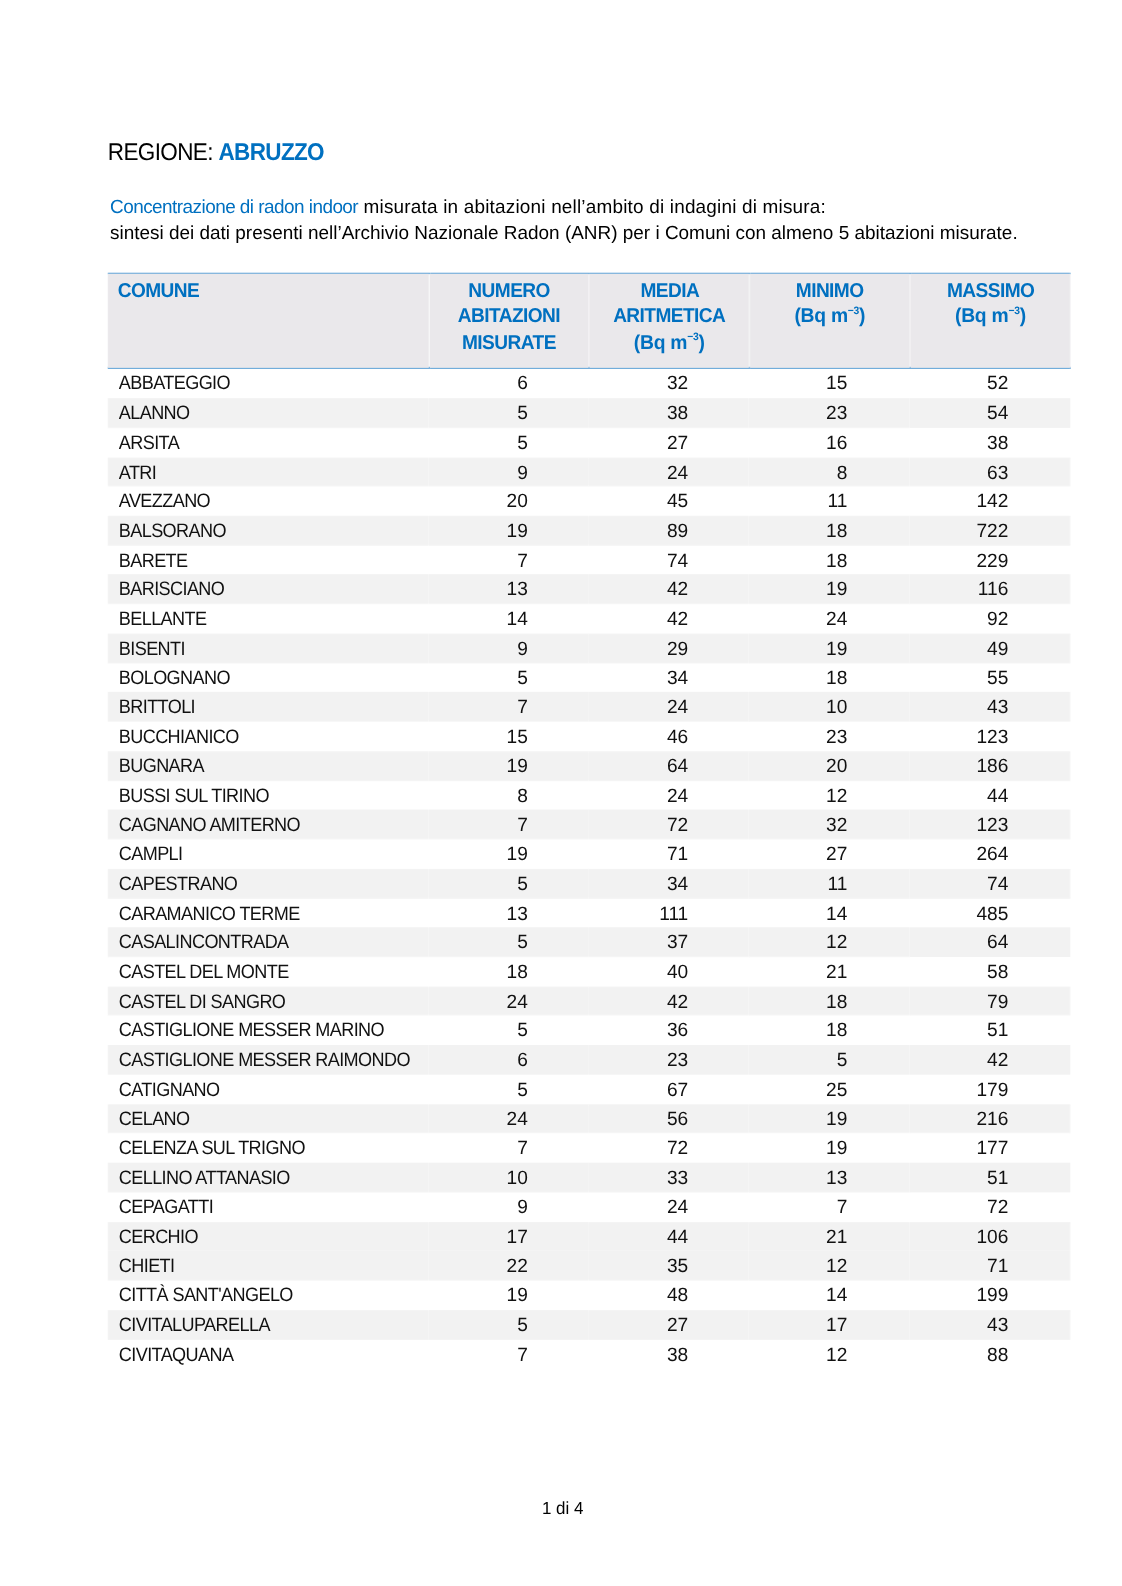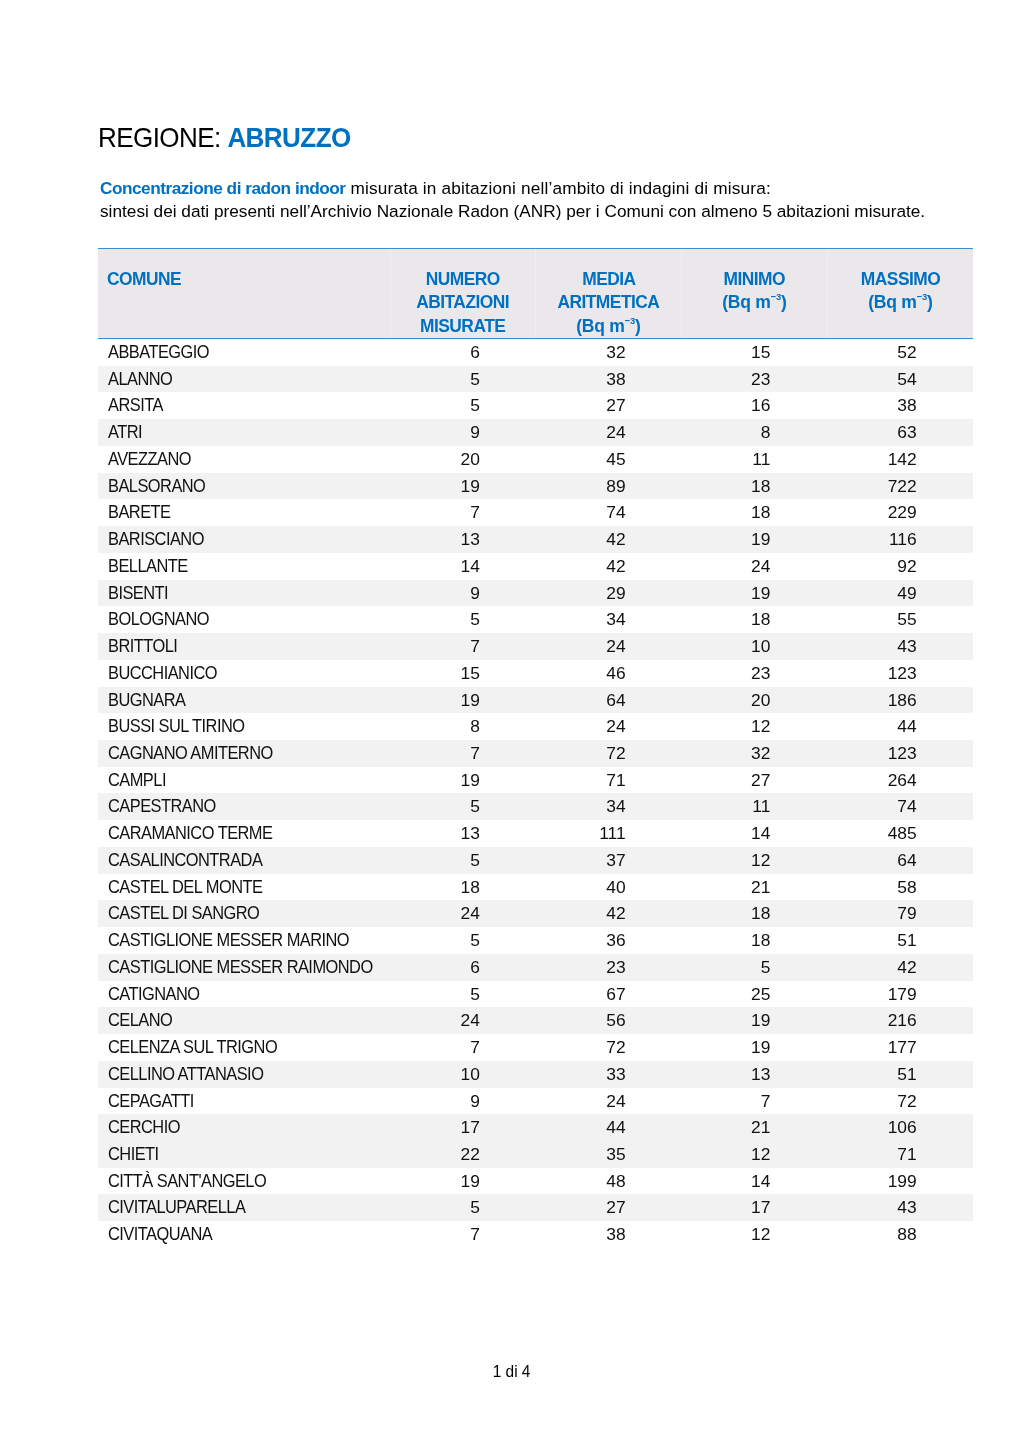--- a/index.html
+++ b/index.html
@@ -11,39 +11,39 @@
     color:#000000;
     overflow:hidden;
   }
   .page { position:relative; width:1020px; height:1442px; }
   * { -webkit-font-smoothing:antialiased; -moz-osx-font-smoothing:grayscale; will-change:opacity; }
 
   
   .doc-title {
     position:absolute; left:98.3px; top:128.8px;
     height:18px;
-    font-size:28px; line-height:18px;
+    font-size:22px; line-height:18px;
     white-space:nowrap;
   }
   .doc-title .scl {
     display:inline-block; transform-origin:left top;
     transform:scaleX(0.93); letter-spacing:-0.62px;
   }
   .doc-title .accent { color:#0070C0; font-weight:bold; }
 
   
   .intro {
     position:absolute; left:100px; top:177.2px;
     font-size:17.2px; line-height:22.6px;
     white-space:nowrap;
   }
   .intro .ln { display:block; height:22.6px; }
   .intro .scl { display:inline-block; transform-origin:left top;
                 transform:scaleX(1.002); letter-spacing:0px; }
-  .intro .accent { color:#0070C0; font-weight:bold; letter-spacing:-0.49px;margin-top:36px; }
+  .intro .accent { color:#0070C0; font-weight:normal; letter-spacing:-0.49px;margin-top:36px; }
   .intro .rest  { letter-spacing:0px; }
   .intro .ln:first-child .rest { letter-spacing:0.17px; }
 
   
   table.radon {
     position:absolute; left:97.7px; top:247.8px;
     width:875.3px;
     border-collapse:collapse;
     table-layout:fixed;
   }
@@ -69,21 +69,21 @@
   thead th .hl { display:block; height:23.4px; line-height:23.4px; }
   thead th .hs {
     display:inline-block; transform-origin:center top;
     transform:scaleX(0.955); letter-spacing:-0.54px;
   }
   thead th.h-left { text-align:left; padding-left:9.4px; }
   thead th.h-left .hs { transform-origin:left top; }
   thead th.h-ctr  { text-align:center; }
   thead th .hs.unit { letter-spacing:-0.24px; transform:scaleX(0.965); }
   thead th .sup { font-size:9.7px; vertical-align:baseline; position:relative; top:-7.9px; }
-  thead .pad { padding-top:19px; }
+  thead .pad { padding-top:4px; }
 
   tbody tr { height:26.74px; }
   tbody tr.odd td { background:#F2F2F2; }
   tbody td {
     font-size:17.4px;
     padding:0;
     line-height:26.74px;
     white-space:nowrap;
     color:#111111;
   }

